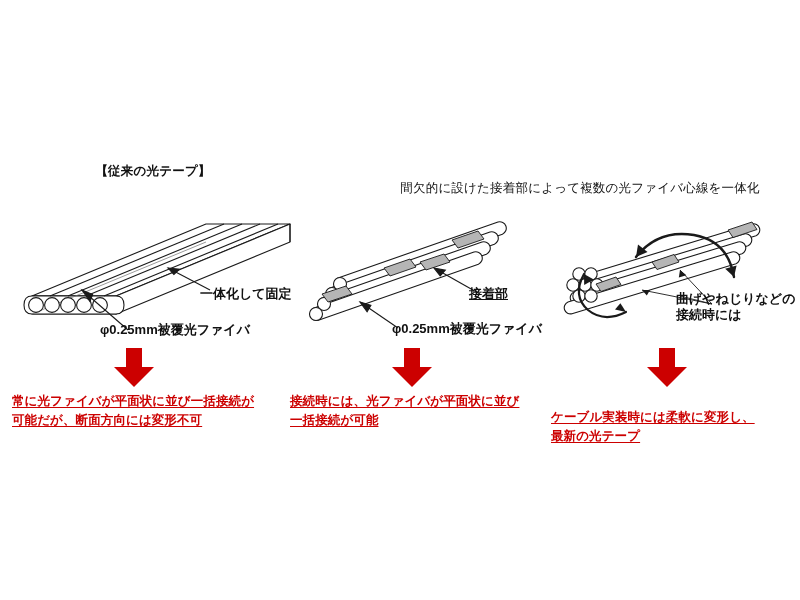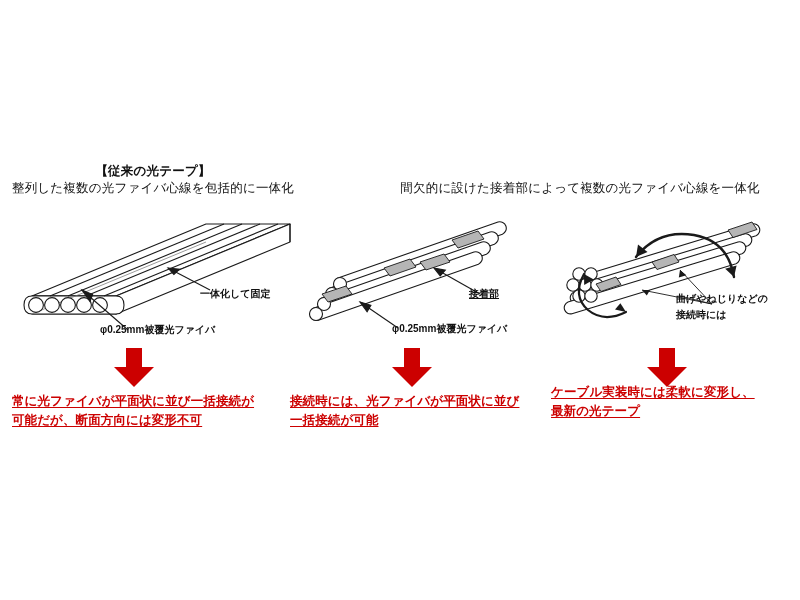--- a/index.html
+++ b/index.html
@@ -38,21 +38,21 @@
     font-size: 12.5px;
     font-weight: 500;
     text-align: center;
     letter-spacing: 0.2px;
     color: #111111;
     white-space: nowrap;
   }
 
   
   .diag-label {
-    font-size: 10px;
+    font-size: 13px;
     font-weight: 600;
     color: #111111;
     white-space: nowrap;
     line-height: 14px;
   }
 
   
   .caption {
     font-size: 12.5px;
     font-weight: 700;
@@ -69,21 +69,20 @@
 
   
   .down-arrow { display: block; }
 </style>
 </head>
 <body>
 
 <div id="canvas">
 
   <div class="abs panel-title" style="left:18px; top:163px; width:270px;">【従来の光テープ】</div>
-  <div class="abs panel-sub" style="left:4px; top:180px; width:298px;">整列した複数の光ファイバ心線を包括的に一体化</div>
 
   <div class="abs panel-sub" style="left:355px; top:180px; width:450px;">間欠的に設けた接着部によって複数の光ファイバ心線を一体化</div>
 
   <svg class="abs" style="left:10px; top:218px;" width="300" height="120" viewBox="0 0 300 120">
     <defs>
       <g id="c-ribbon"></g>
     </defs>
     <g fill="none" stroke="#1a1a1a" stroke-width="1.1" stroke-linejoin="round">
 
       <path d="M 22 78 L 196 6 L 280 6 L 106 78 Z" fill="#ffffff"></path>
@@ -238,18 +237,18 @@
   <div class="abs caption" style="left:290px; top:392px; width:280px;">
     <span>接続時には、光ファイバが平面状に並び</span><br>
     <span>一括接続が可能</span>
   </div>
 
   <div class="abs caption" style="left:12px; top:392px; width:280px;">
     <span>常に光ファイバが平面状に並び一括接続が</span><br>
     <span>可能だが、断面方向には変形不可</span>
   </div>
 
-  <div class="abs caption" style="left:551px; top:384px; width:250px;font-family:Liberation Mono, monospace;">
+  <div class="abs caption" style="left:551px; top:408px; width:250px;">
     <span>ケーブル実装時には柔軟に変形し、</span><br>
     <span>最新の光テープ</span>
   </div>
 
 </div>
 
 </body></html>

